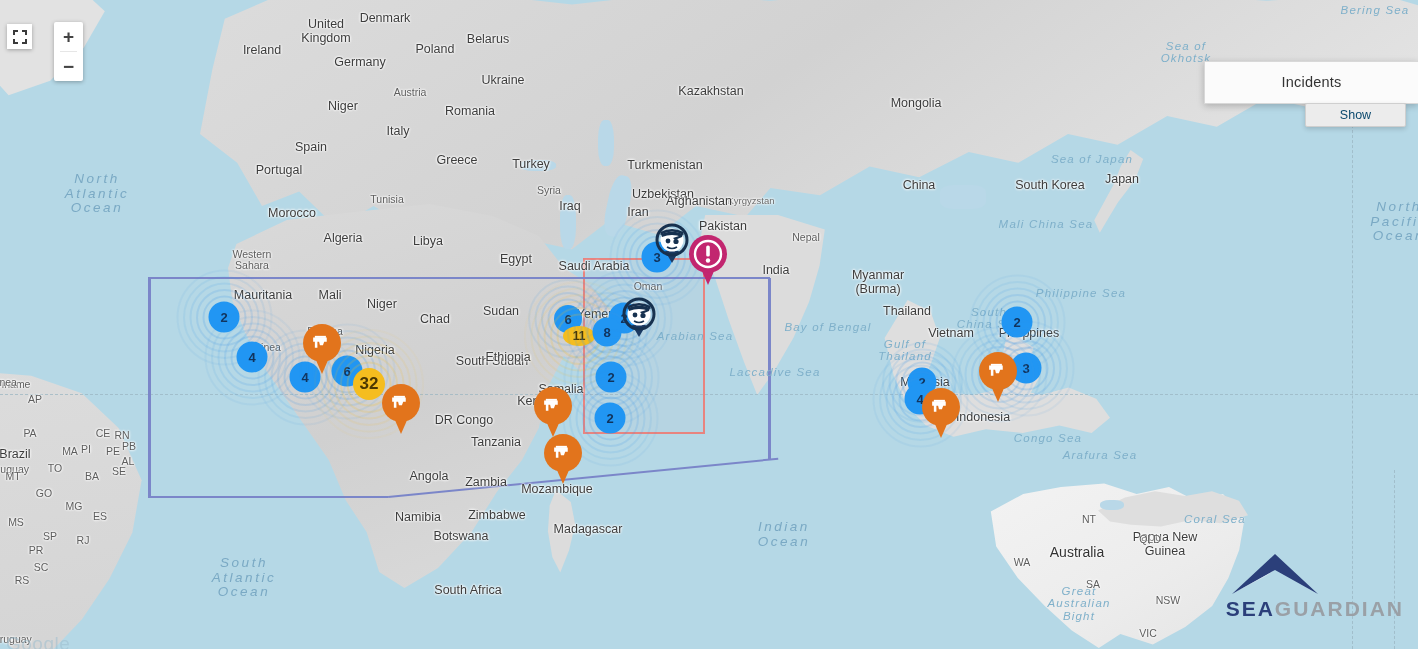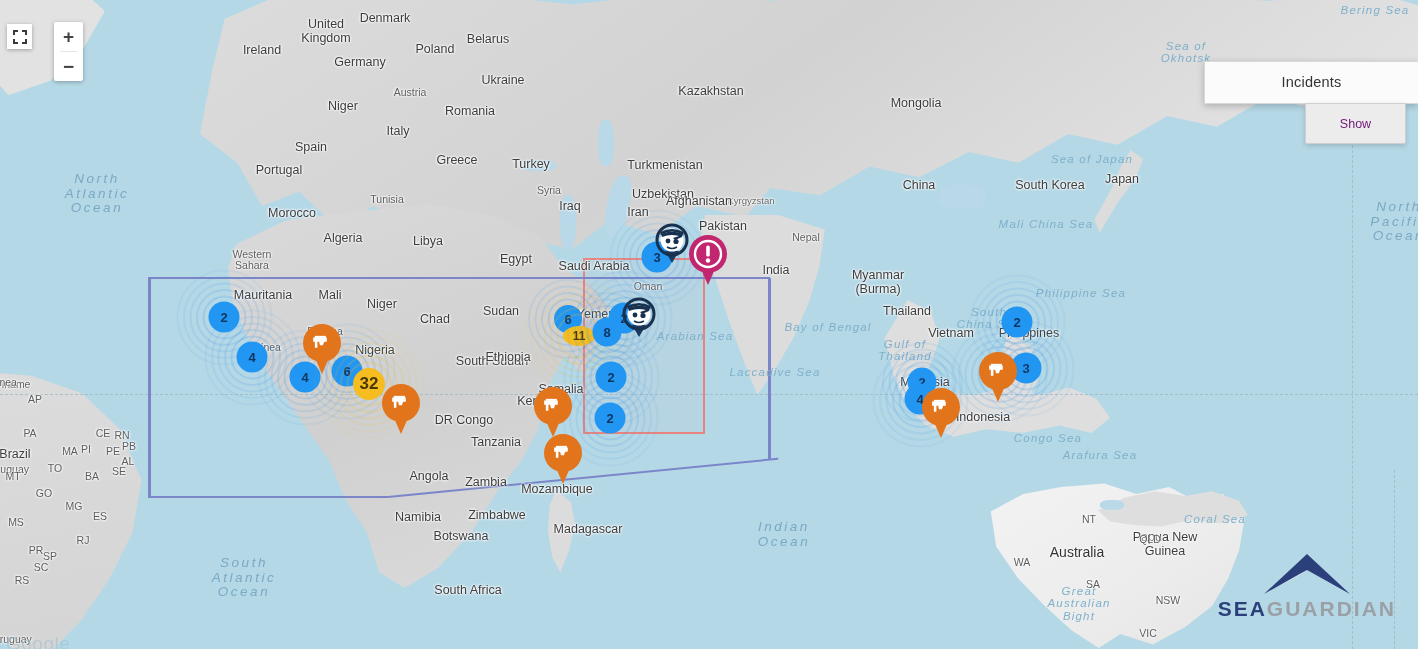--- a/index.html
+++ b/index.html
@@ -241,35 +241,35 @@
   }
   #incidents-title {
     text-align: center;
     font-size: 14.5px;
     color: #333;
     padding: 12px 8px 13px;
     letter-spacing: .2px;
   }
   #incidents-show-btn {
     position: absolute; right: 12px; top: 103px;
-    width: 101px; height: 41px;
+    width: 101px; height: 24px;
     background: #ececec;
     border: 1px solid #cfcfcf;
     border-radius: 2px;
     box-shadow: 0 2px 5px rgba(0,0,0,.16);
     display: flex; align-items: center; justify-content: center;
-    font-size: 12.5px; color: #701a75;
+    font-size: 12.5px; color: #0c4a6e;
     cursor: pointer;
     z-index: 71;
   }
 
   #seaguardian-logo {
-    position: absolute; right: 22px; bottom: 28px;
+    position: absolute; right: 14px; bottom: 28px;
     z-index: 55;
-    display: flex; flex-direction: column; align-items: center;
+    display: flex; flex-direction: column; 
     pointer-events: none;
   }
   #sg-mark { margin-bottom: 1px; }
   #sg-text { font-size: 21px; font-weight: 700; letter-spacing: 2px; }
   #sg-sea { color: #2b3f7a; }
   #sg-guardian { color: #9aa0a6; }
 
   #google-attr {
     position: absolute; left: 6px; bottom: -6px;
     font-size: 19px; letter-spacing: .5px; z-index: 55;
@@ -457,21 +457,21 @@
       <div class="lbl small " style="left: 113px; top: 452px;">PE</div>
       <div class="lbl small " style="left: 128px; top: 462px;">AL</div>
       <div class="lbl small " style="left: 55px; top: 469px;">TO</div>
       <div class="lbl small " style="left: 119px; top: 472px;">SE</div>
       <div class="lbl small " style="left: 92px; top: 477px;">BA</div>
       <div class="lbl small " style="left: 13px; top: 477px;">MT</div>
       <div class="lbl small " style="left: 44px; top: 494px;">GO</div>
       <div class="lbl small " style="left: 74px; top: 507px;">MG</div>
       <div class="lbl small " style="left: 100px; top: 517px;">ES</div>
       <div class="lbl small " style="left: 16px; top: 523px;">MS</div>
-      <div class="lbl small " style="left: 50px; top: 537px; margin-top: 20px;">SP</div>
+      <div class="lbl small " style="left: 50px; top: 537px;">SP</div>
       <div class="lbl small " style="left: 83px; top: 541px;">RJ</div>
       <div class="lbl small " style="left: 30px; top: 551px; padding-left: 12px;">PR</div>
       <div class="lbl small " style="left: 41px; top: 568px;">SC</div>
       <div class="lbl small " style="left: 22px; top: 581px;">RS</div>
       <div class="lbl small " style="left: 1022px; top: 563px;">WA</div>
       <div class="lbl small " style="left: 1089px; top: 520px;">NT</div>
       <div class="lbl small " style="left: 1150px; top: 540px;">QLD</div>
       <div class="lbl small " style="left: 1093px; top: 585px;">SA</div>
       <div class="lbl small " style="left: 1168px; top: 601px;">NSW</div>
       <div class="lbl small " style="left: 1148px; top: 634px;">VIC</div>

